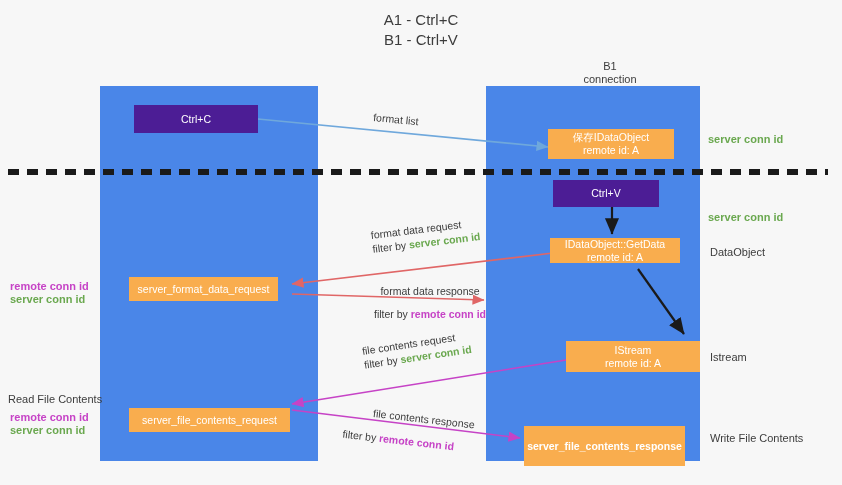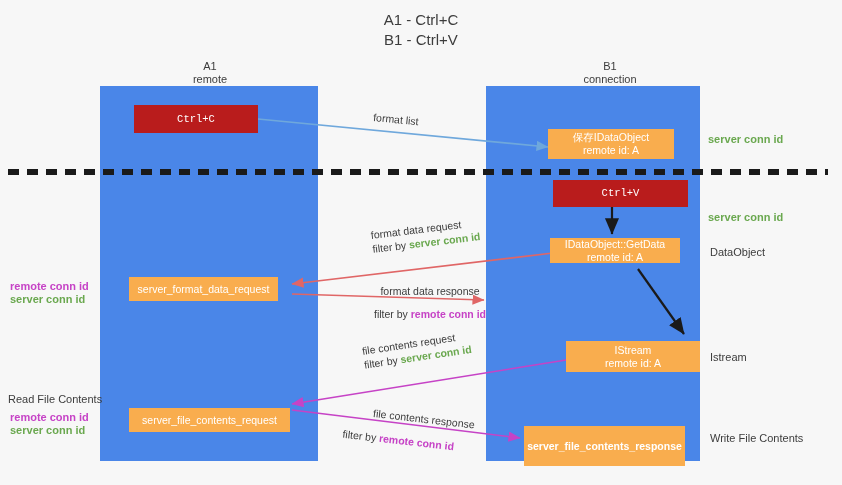--- a/index.html
+++ b/index.html
@@ -32,21 +32,21 @@
   .lane{background:#4a86e8;}
 
   
   .box{
     display:flex;align-items:center;justify-content:center;
     text-align:center;color:#ffffff;
     font-size:10.5px;line-height:13px;
     white-space:pre;
     box-sizing:border-box;
   }
-  .box.green{background:#b91c1c;font-family:Liberation Mono, monospace;}
+  .box.green{background:#4c1d95;}
   .box.orange{background:#f9ad4e;}
 
   
   .side-label{font-size:11px;line-height:14px;color:#3c3c3c;white-space:pre;}
   .green-txt{color:#6aa84f;font-weight:bold;}
   .magenta-txt{color:#c643c6;font-weight:bold;}
   .conn-label{font-size:11px;line-height:14px;white-space:pre;}
 
   
   .cap{font-size:10.5px;line-height:14px;color:#3c3c3c;white-space:nowrap;}
@@ -55,22 +55,20 @@
   svg{position:absolute;left:0;top:0;width:842px;height:485px;overflow:visible;}
 </style>
 </head>
 <body>
 
 <div id="stage">
 
   <div class="abs" id="title">A1 - Ctrl+C
 B1 - Ctrl+V</div>
 
-  <div class="abs col-head" style="left:120px;top:60px;width:180px;">A1
-remote</div>
   <div class="abs col-head" style="left:520px;top:60px;width:180px;">B1
 connection</div>
 
   <div class="abs lane" style="left:100px;top:86px;width:218px;height:375px;"></div>
   <div class="abs lane" style="left:486px;top:86px;width:214px;height:375px;"></div>
 
   <svg>
     <defs>
       <marker id="ah-blue" markerWidth="9" markerHeight="9" refX="7.2" refY="3.2" orient="auto">
         <path d="M0,0 L7.5,3.2 L0,6.4 z" fill="#6fa8dc"></path>
@@ -101,21 +99,21 @@
     <line x1="566" y1="360" x2="292" y2="404" stroke="#c643c6" stroke-width="1.6" marker-end="url(#ah-mag)"></line>
 
     <line x1="292" y1="410" x2="520" y2="438" stroke="#c643c6" stroke-width="1.6" marker-end="url(#ah-mag)"></line>
   </svg>
 
   <div class="abs box green" style="left:134px;top:105px;width:124px;height:28px;">Ctrl+C</div>
 
   <div class="abs box orange" style="left:548px;top:129px;width:126px;height:30px;">保存IDataObject
 remote id: A</div>
 
-  <div class="abs box green" style="left:553px;top:180px;width:135px;height:27px;">Ctrl+V</div>
+  <div class="abs box green" style="left:553px;top:180px;width:106px;height:27px;">Ctrl+V</div>
 
   <div class="abs box orange" style="left:550px;top:238px;width:130px;height:25px;">IDataObject::GetData
 remote id: A</div>
 
   <div class="abs box orange" style="left:566px;top:341px;width:134px;height:31px;">IStream
 remote id: A</div>
 
   <div class="abs box orange" style="left:129px;top:277px;width:149px;height:24px;">server_format_data_request</div>
 
 

